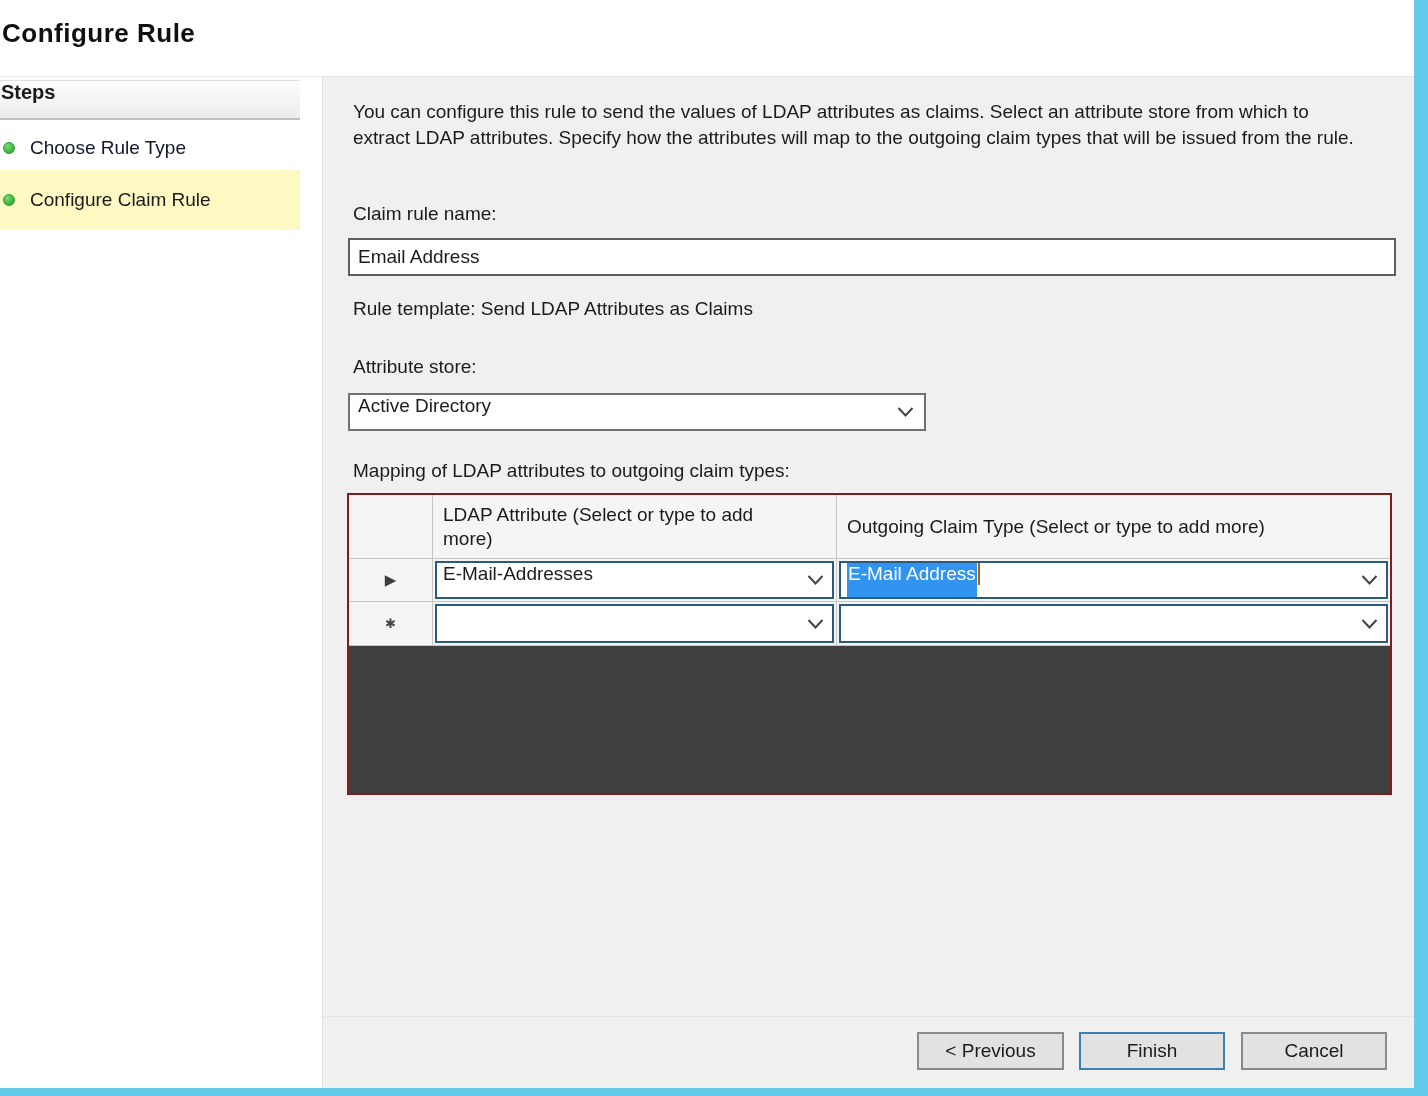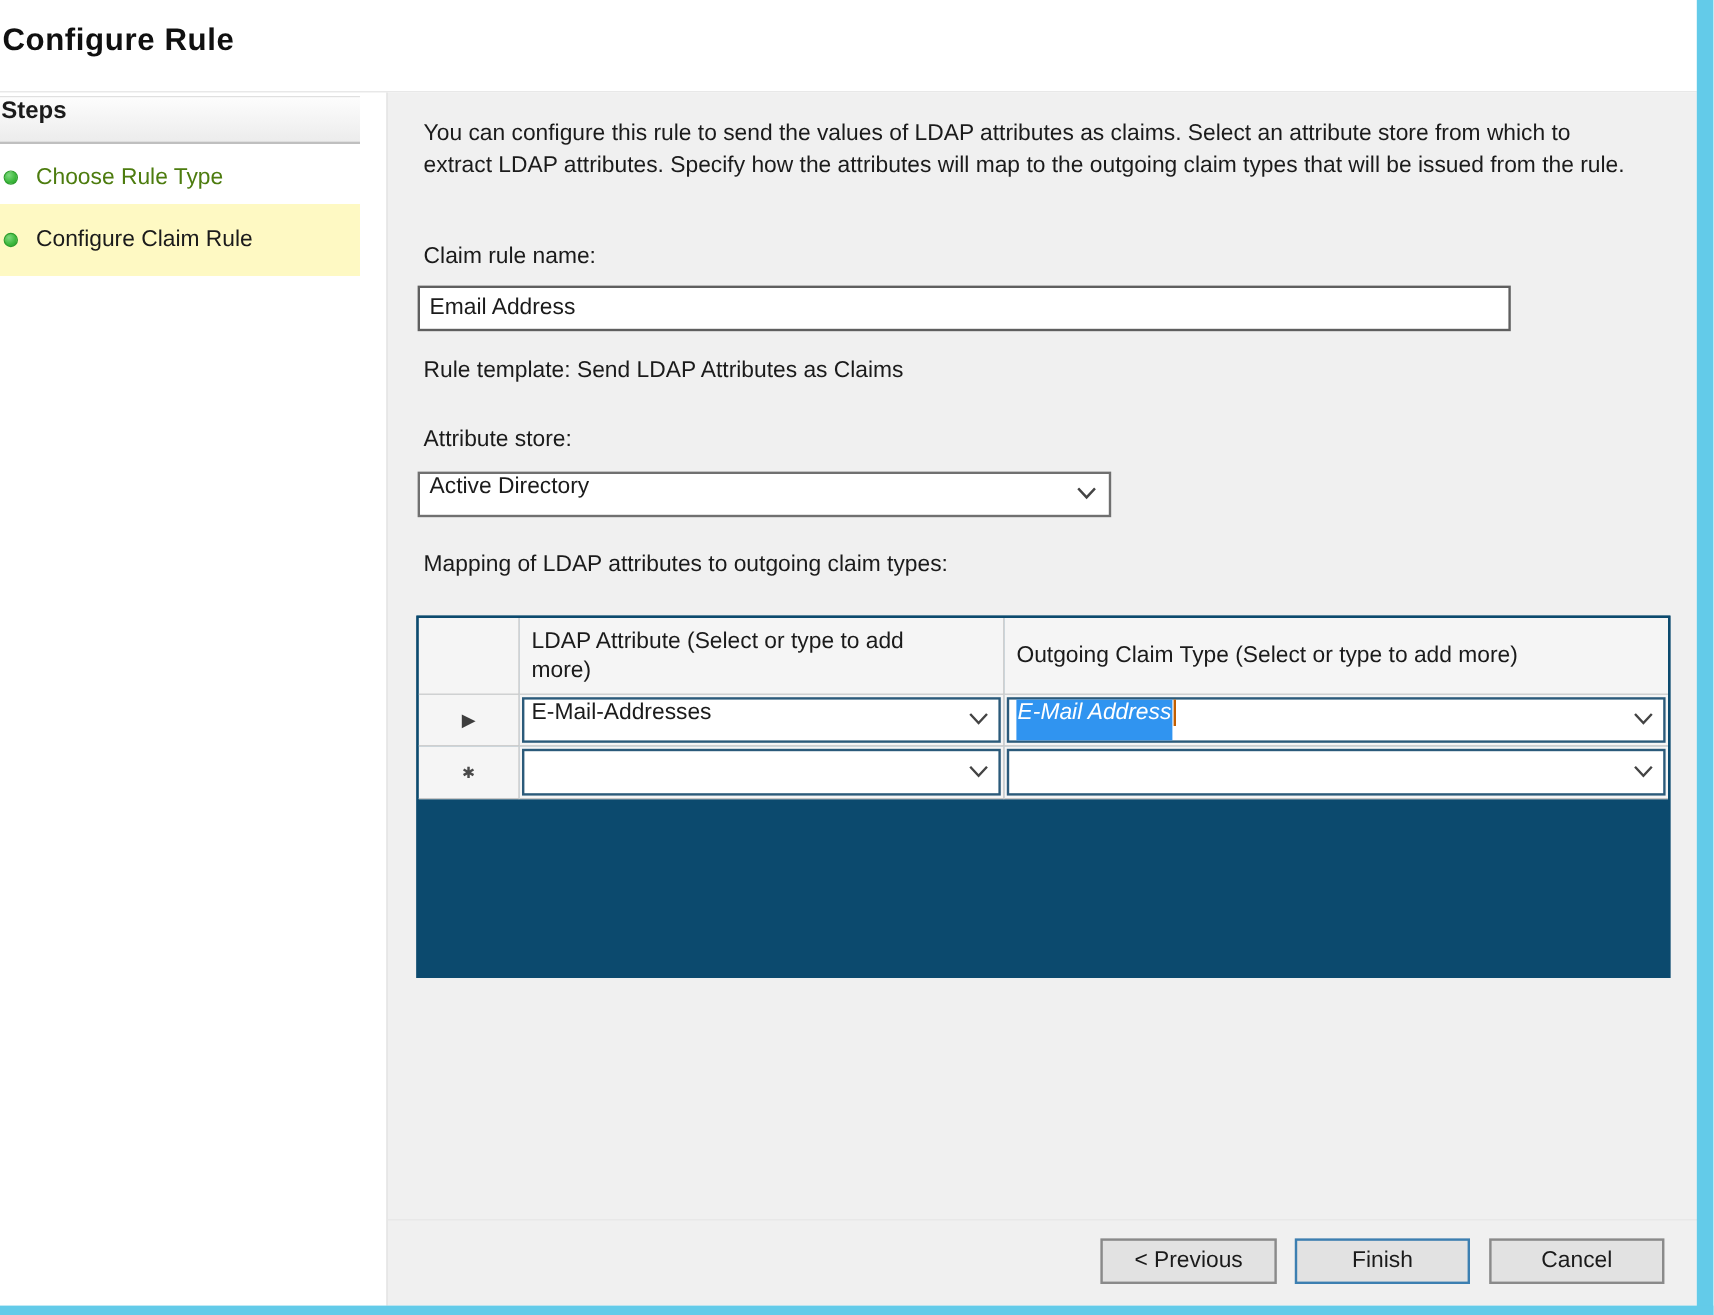--- a/index.html
+++ b/index.html
@@ -36,57 +36,57 @@
     position:absolute; left:0; width:300px; height:42px;
     display:flex; align-items:center; cursor:pointer;
     font-size:19px;
   }
   .step-item .bullet {
     width:12px; height:12px; border-radius:50%;
     background:radial-gradient(circle at 35% 30%, #7fd97f, #3cb83c 60%, #2e9e2e);
     border:1px solid #2e9e2e;
     margin-left:3px; margin-right:15px; flex:none;
   }
-  .step-choose { top:49px; color:#4d7c0f;text-align:center; }
+  .step-choose { top:49px; color:#0f172a;text-align:center; }
   .step-current { top:92px; height:60px; background:#fef9c3; color:#1b1b1b; }
 
   
   .content {
     position:absolute; left:322px; top:77px; width:1092px; height:1011px;
     background:#f0f0f0; border-left:1px solid #e0e0e0;
     font-size:19px;
   }
   .desc { position:absolute; left:30px; top:22px; width:1016px; line-height:26px; }
   .lbl { position:absolute; font-size:19px; }
   .lbl-claim   { left:30px; top:126px; }
   .rule-template { position:absolute; left:30px; top:221px; font-size:19px; }
   .lbl-store   { left:30px; top:279px; }
   .lbl-mapping { left:30px; top:383px; }
 
   .claim-input {
-    position:absolute; left:25px; top:161px; width:911px; height:38px;
+    position:absolute; left:25px; top:161px; width:1048px; height:38px;
     border:2px solid #5f5f5f; background:#ffffff;
     font-family:"Liberation Sans", sans-serif; font-size:19px; color:#1b1b1b;
     padding:0 8px; outline:none;
   }
 
   .combo {
     background:#ffffff; display:flex; align-items:flex-start;
     padding-left:8px; position:relative; cursor:pointer;
   }
   .combo .chev { position:absolute; right:10px; top:50%; transform:translateY(-50%); }
   .combo-store {
     position:absolute; left:25px; top:316px; width:578px; height:38px;
     border:2px solid #707070;
   }
 
   
   .grid {
     position:absolute; left:24px; top:416px; width:1045px; height:302px;
-    border:2px solid #0c4a6e; background:#0c4a6e;margin-top:20px;
+    border:2px solid #7f1d1d; background:#404040;
   }
   .g-row { position:absolute; left:0; display:flex; width:1041px; }
   .g-header { top:0; height:64px; }
   .g-r1 { top:64px; height:43px; }
   .g-r2 { top:107px; height:44px; }
   .g-cell {
     background:#f5f5f5;
     border-right:1px solid #c6c6c6; border-bottom:1px solid #c6c6c6;
     display:flex; align-items:center;
   }
@@ -100,21 +100,21 @@
   .row-glyph { font-size:15px; color:#3d3d3d; }
   .row-glyph.star { font-size:13px; color:#4a4a4a; }
   .cell-combo {
     flex:1; height:100%; margin:2px;
     border:2px solid #2b5a7a; background:#ffffff;
     display:flex; padding-left:6px;
     position:relative; cursor:pointer; height:calc(100% - 4px);
   }
   .cell-combo .chev { position:absolute; right:8px; top:50%; transform:translateY(-50%); }
   .sel-text {
-    background:#3094f0; color:#ffffff; padding:0 1px;font-style:italic;
+    background:#3094f0; color:#ffffff; padding:0 1px;
   }
   .caret {
     display:inline-block; width:2px; height:22px; background:#c25e00;
     vertical-align:middle; margin-left:1px;
   }
 
   
   .footer-sep { position:absolute; left:0; top:939px; width:1092px; height:1px; background:#e6e6e6; }
   .btn {
     position:absolute; top:955px; height:38px;

